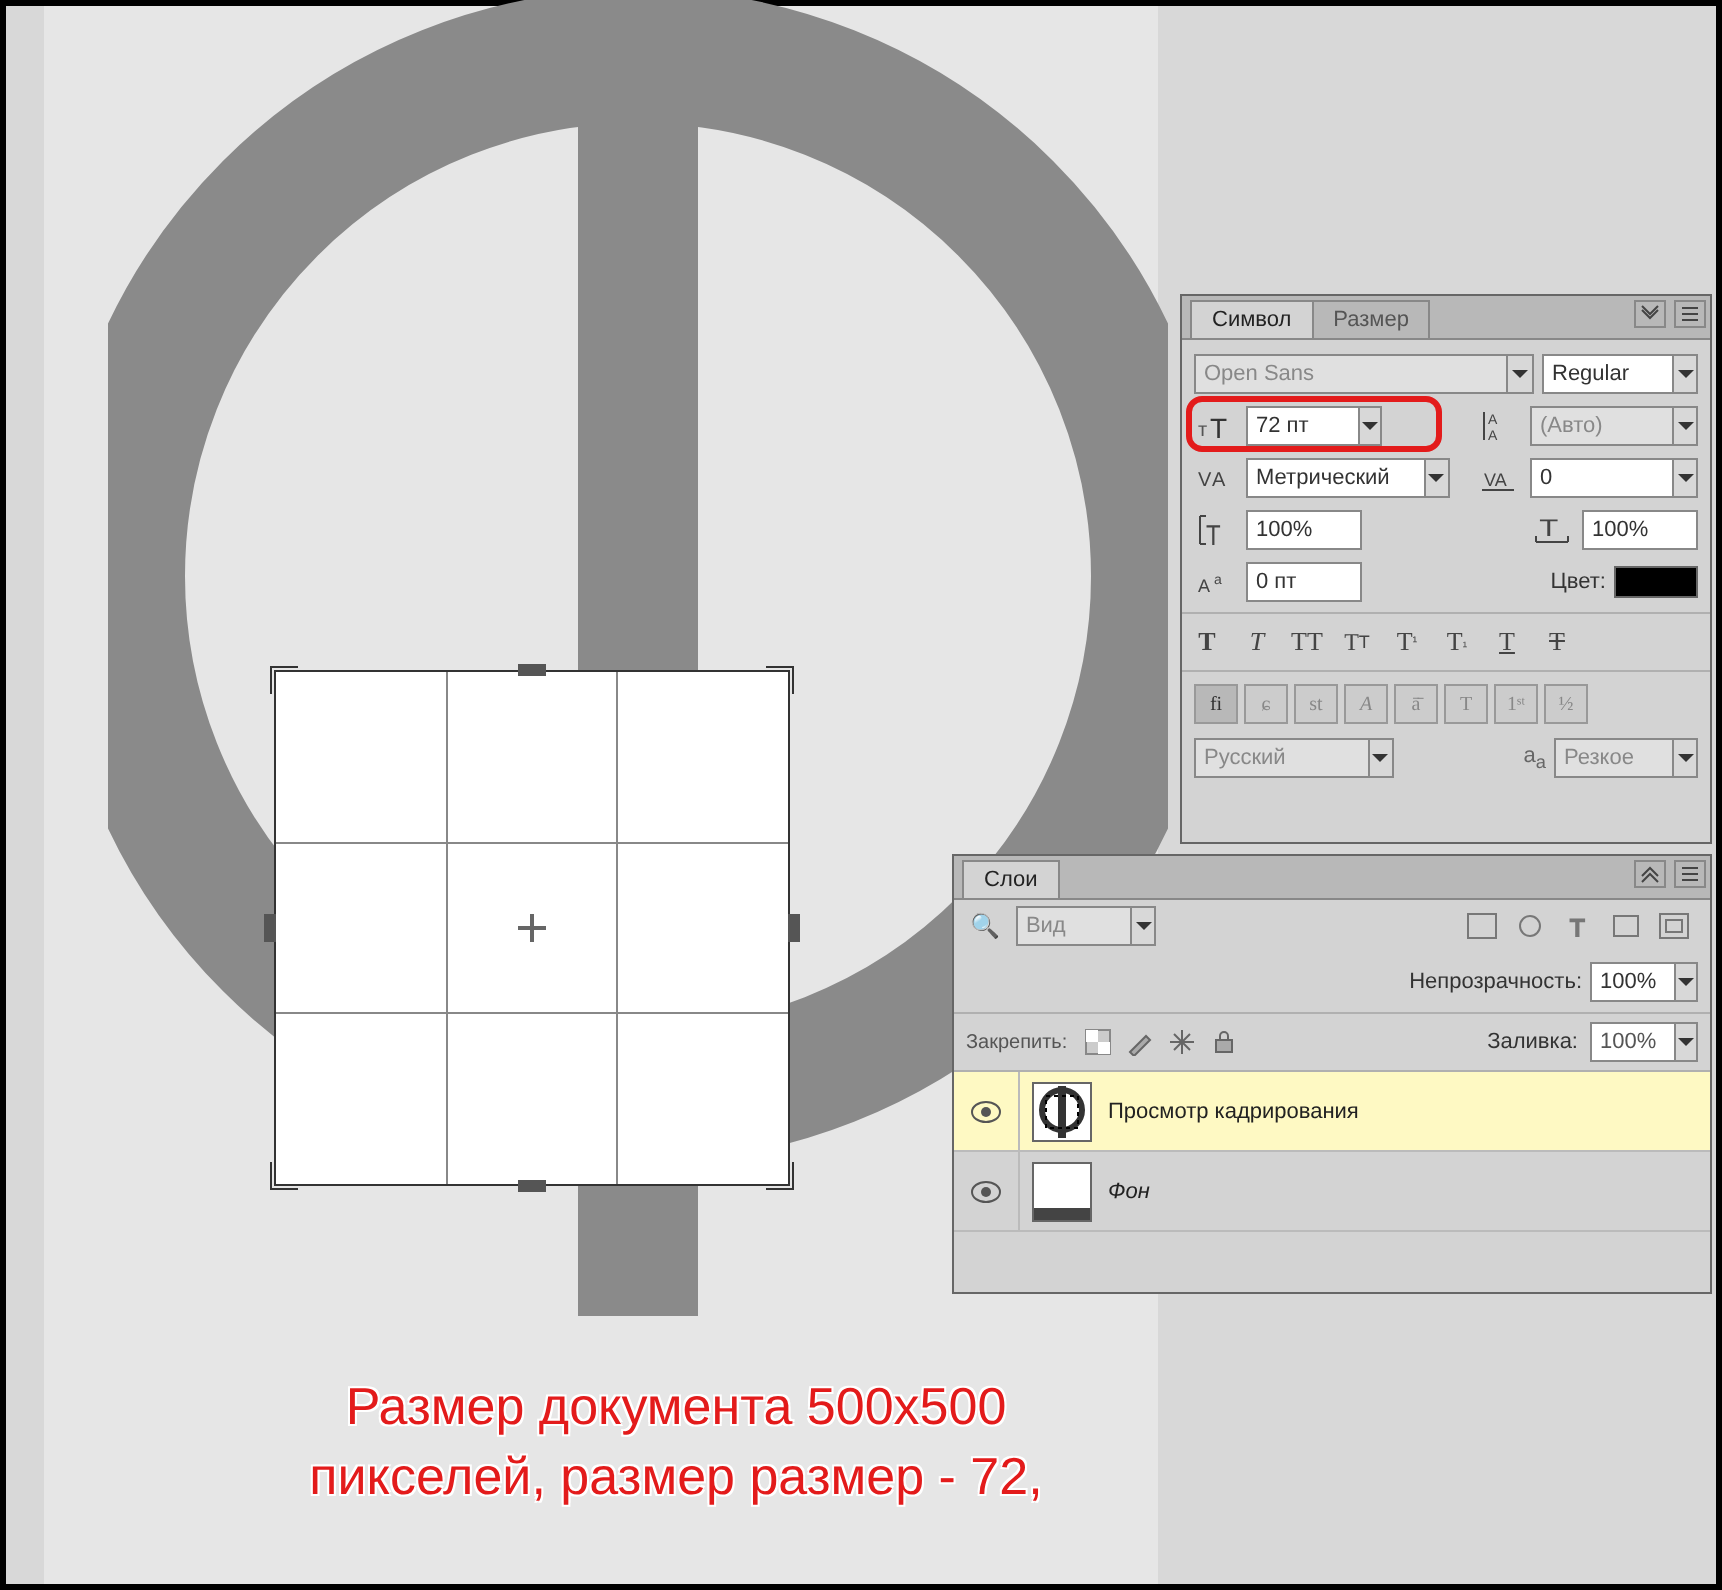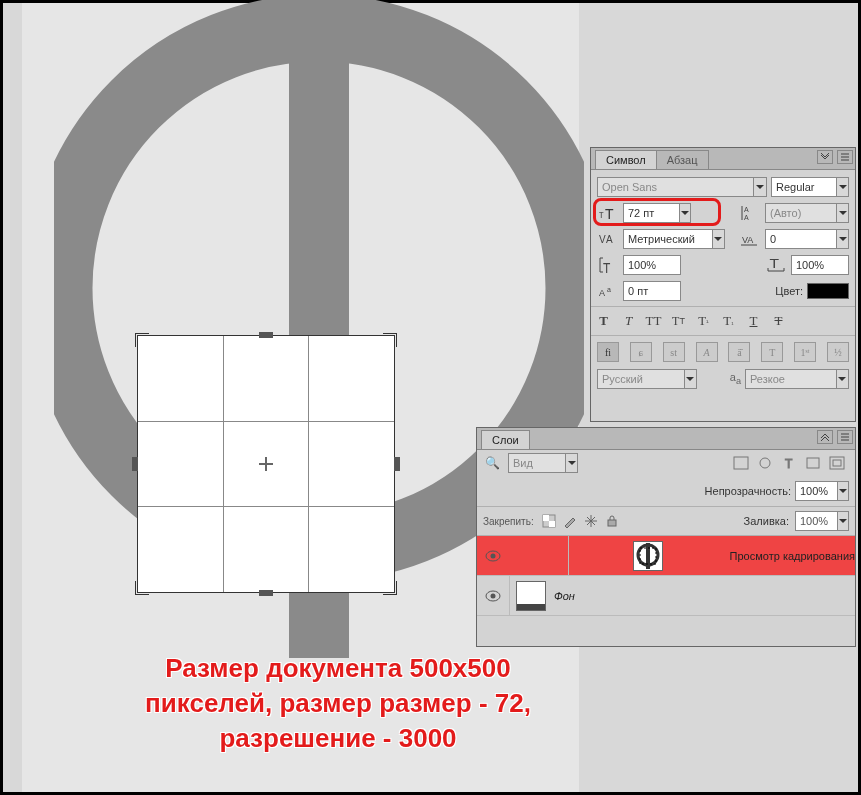--- a/index.html
+++ b/index.html
@@ -48,48 +48,48 @@
 .field input { border:none; background:transparent; width:100%; font-size:11px; padding:0 4px; color:inherit; outline:none;}
 .field .dd { width:14px; border-left:1px solid #888; height:100%; display:flex; align-items:center; justify-content:center; background:#d8d8d8;}
 .field .dd::after { content:""; border:4px solid transparent; border-top-color:#333; margin-top:3px;}
 .icon-col { width:22px; display:flex; justify-content:center;}
 .icon-col svg { width:18px; height:16px; }
 
 .highlight-red { position:absolute; border:3px solid #e31b1b; border-radius:8px; pointer-events:none;}
 
 .type-btn-row { display:flex; gap:4px; justify-content:flex-start; padding:4px 2px; border-top:1px solid #b0b0b0; border-bottom:1px solid #b0b0b0; margin:4px -6px;}
 .type-btn { width:21px; height:20px; display:flex; align-items:center; justify-content:center; font-family:Georgia,serif; font-size:13px; color:#444; cursor:pointer;}
-.ot-row { display:flex; gap:3px; padding:2px 0 6px 0;justify-content:space-between;}
+.ot-row { display:flex; gap:3px; padding:2px 0 6px 0;}
 .ot-btn { width:22px; height:20px; background:#ccc; border:1px solid #999; display:flex; align-items:center; justify-content:center; font-size:10px; color:#888; font-family:Georgia,serif;}
 
 .color-swatch { width:42px; height:16px; background:#000; border:1px solid #666;}
 
 
 .layers-top-icons { display:flex; gap:4px; padding:4px; justify-content:flex-end;}
 .top-icon { width:20px; height:18px; display:flex; align-items:center; justify-content:center;}
 .top-icon svg { width:16px; height:14px; stroke:#777; fill:none;}
 .search-row { display:flex; align-items:center; gap:4px; padding: 0 4px 4px 4px;}
 .layer-row { display:flex; align-items:center; height:40px; border-bottom:1px solid #bbb; }
-.layer-row.sel { background:#ef4444;justify-content:space-between; }
+.layer-row.sel { background:#fef9c3; }
 .layer-eye { width:32px; display:flex; justify-content:center;}
 .layer-eye svg { width:16px; height:12px;}
 .layer-thumb { width:30px; height:30px; background:#fff; border:1px solid #666; margin-right:8px; display:flex; align-items:center; justify-content:center; position:relative;}
 .layer-name { font-size:11px; color:#222;}
 .layer-sep { width:1px; height:40px; background:#bbb; margin-right:6px;}
 
 .lock-row { display:flex; align-items:center; gap:6px; padding:4px 6px; border-top:1px solid #b0b0b0; border-bottom:1px solid #b0b0b0; font-size:10px; color:#555;}
 .lock-icons { display:flex; gap:3px;}
 .lock-icons span { width:18px; height:16px; display:flex; align-items:center; justify-content:center;}
 
 .right-label { color:#333; font-size:11px; white-space:nowrap;}
 .pct-field { display:flex; align-items:center; }
 .pct-field .field{ width:54px; }
 
 
-.annot { position:absolute; left: 70px; bottom: 36px; width: 530px; text-align:center; font-family: Tahoma, Arial, sans-serif; font-weight:bold; font-size:26px; color:#e31b1b; line-height:1.35; text-shadow: 1px 1px 0 #fff, -1px -1px 0 #fff, 1px -1px 0 #fff, -1px 1px 0 #fff;}
+.annot { position:absolute; left: 70px; bottom: 36px; width: 530px; text-align:center; font-family: Tahoma, Arial, sans-serif; font-weight:normal; font-size:26px; color:#e31b1b; line-height:1.35; text-shadow: 1px 1px 0 #fff, -1px -1px 0 #fff, 1px -1px 0 #fff, -1px 1px 0 #fff;}
 </style>
 </head>
 <body>
 
 <div class="canvas-area">
   <div class="canvas-inner">
     <div class="big-circle">
       <svg viewBox="0 0 530 680">
         <circle cx="265" cy="310" r="260" fill="none" stroke="#8a8a8a" stroke-width="67"></circle>
         <rect x="235" y="-40" width="60" height="760" fill="#8a8a8a"></rect>
@@ -105,28 +105,27 @@
       <div class="crop-mid b"></div>
       <div class="crop-mid l"></div>
       <div class="crop-mid r"></div>
       <div class="crop-center"></div>
     </div>
   </div>
 
   <div class="annot">
     <div>Размер документа 500х500</div>
     <div>пикселей, размер размер - 72,</div>
-    <div>разрешение  - 3000</div>
   </div>
 </div>
 
 <div class="panel" style="left:590px; top:147px; width:266px; height:275px;">
   <div class="panel-tabs">
     <div class="tab">Символ</div>
-    <div class="tab inactive">Абзац</div>
+    <div class="tab inactive">Размер</div>
     <div class="panel-menu">
       <div class="panel-menu-btn">
           <svg viewBox="0 0 10 10">
             <path d="M1 3l4 4 4-4" stroke="#444" fill="none"></path>
             <path d="M1 1l4 4 4-4" stroke="#444" fill="none"></path>
           </svg>
         </div>
       <div class="panel-menu-btn">
           <svg viewBox="0 0 10 10">
             <path d="M1 2h8M1 5h8M1 8h8" stroke="#444"></path>
@@ -255,21 +254,21 @@
       <div class="ot-btn">½</div>
     </div>
 
     <div class="row">
       <div class="field dim" style="width:100px;">
           <input value="Русский" style="">
           <div class="dd"></div>
         </div>
       <div style="flex:1"></div>
       <span style="font-size:11px;color:#666">a<sub>a</sub></span>
-      <div class="field dim" style="width:104px;">
+      <div class="field dim" style="width:72px;">
           <input value="Резкое" style="">
           <div class="dd"></div>
         </div>
     </div>
   </div>
 </div>
 
 <div class="panel" style="left:476px; top:427px; width:380px; height:220px;">
   <div class="panel-tabs">
     <div class="tab">Слои</div>

